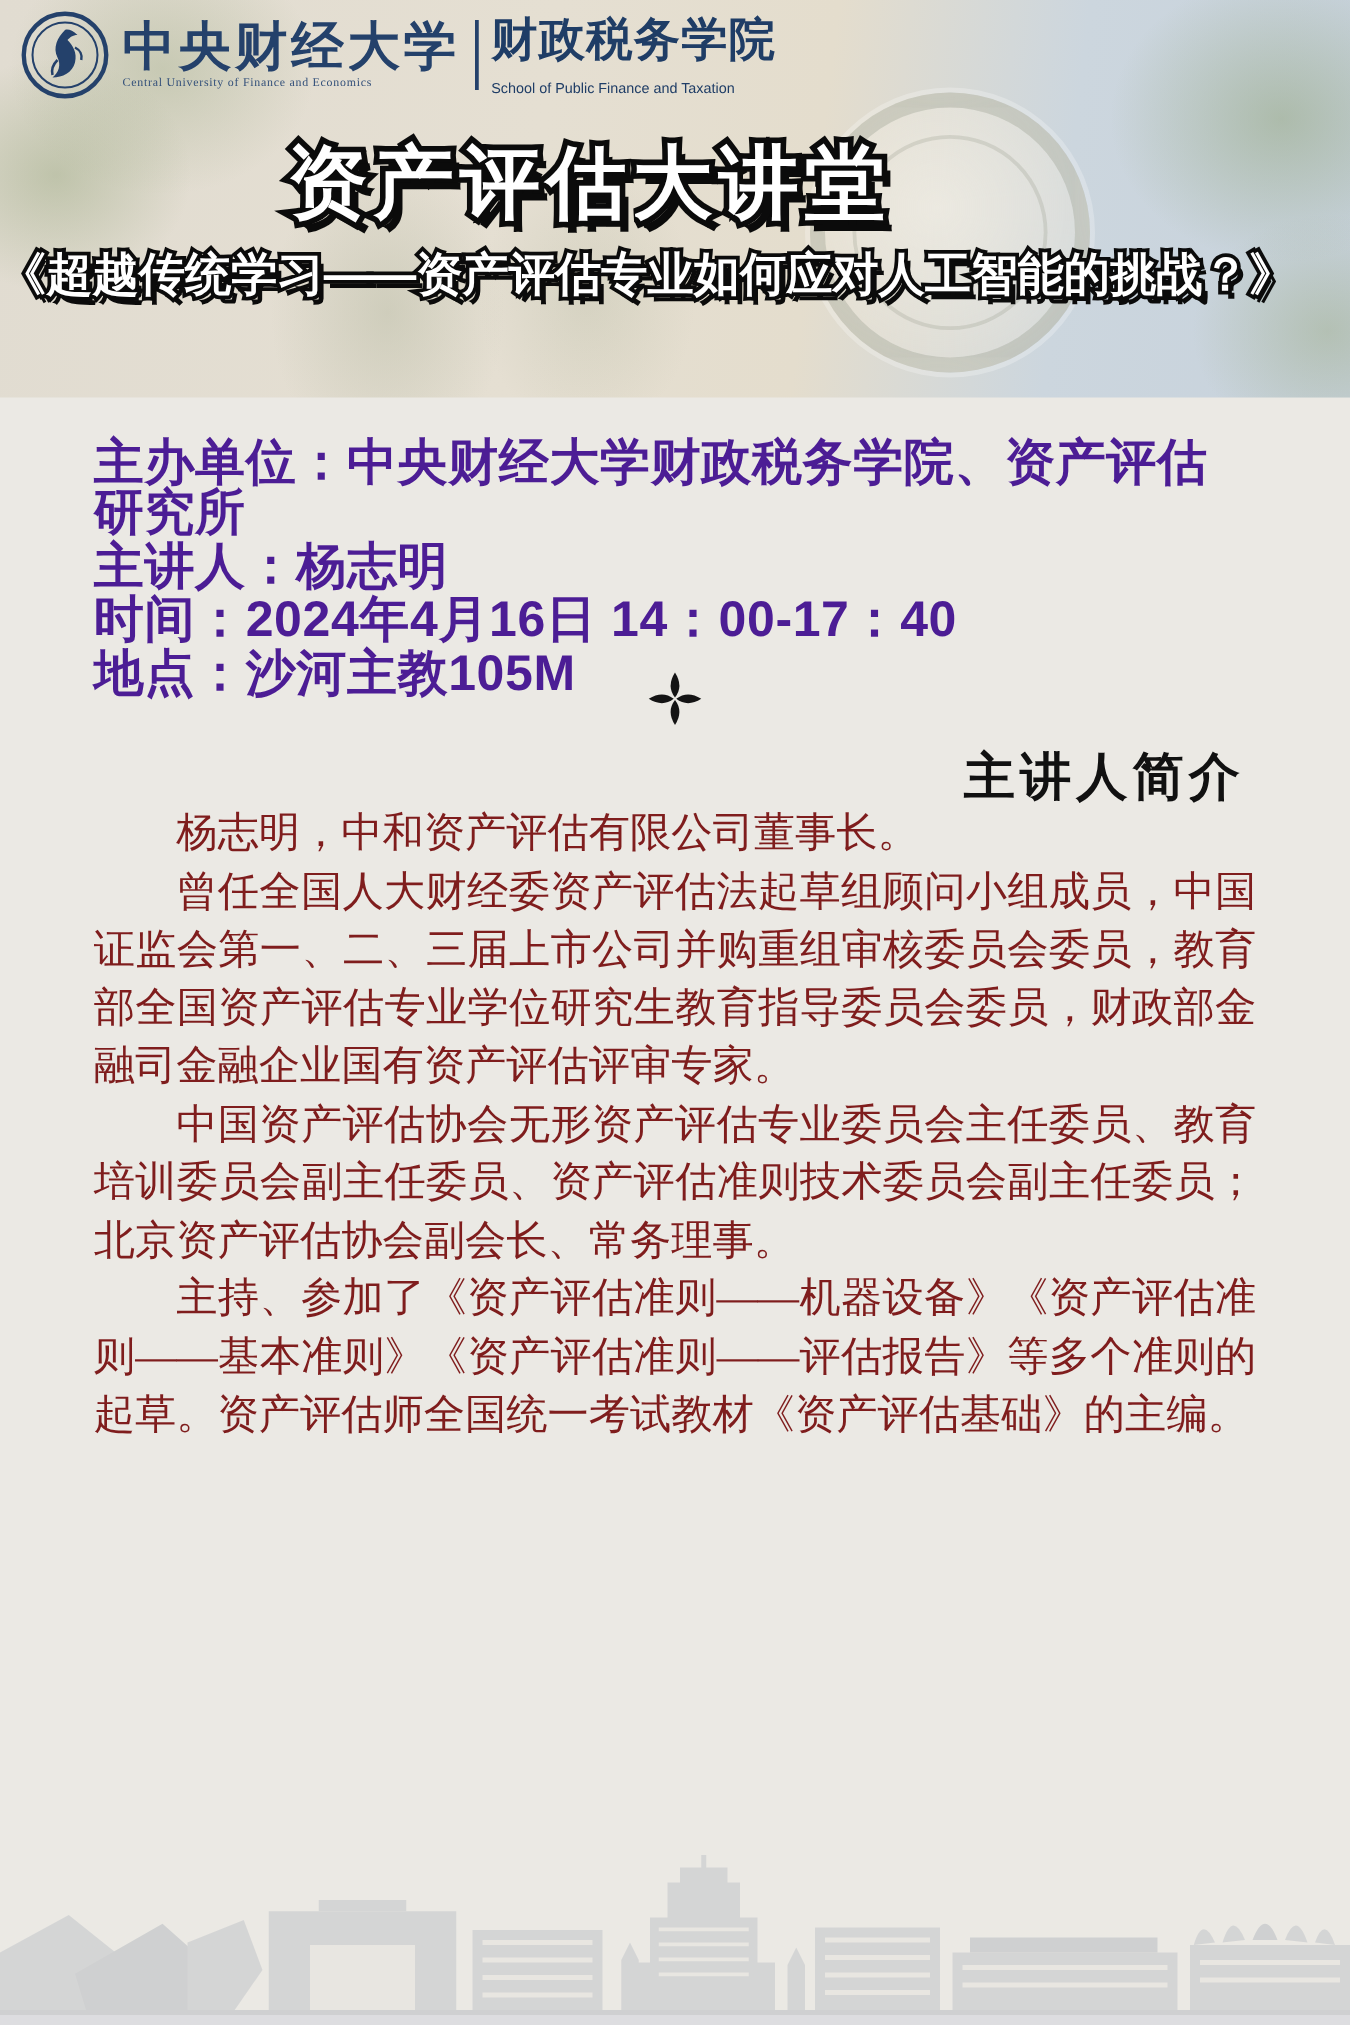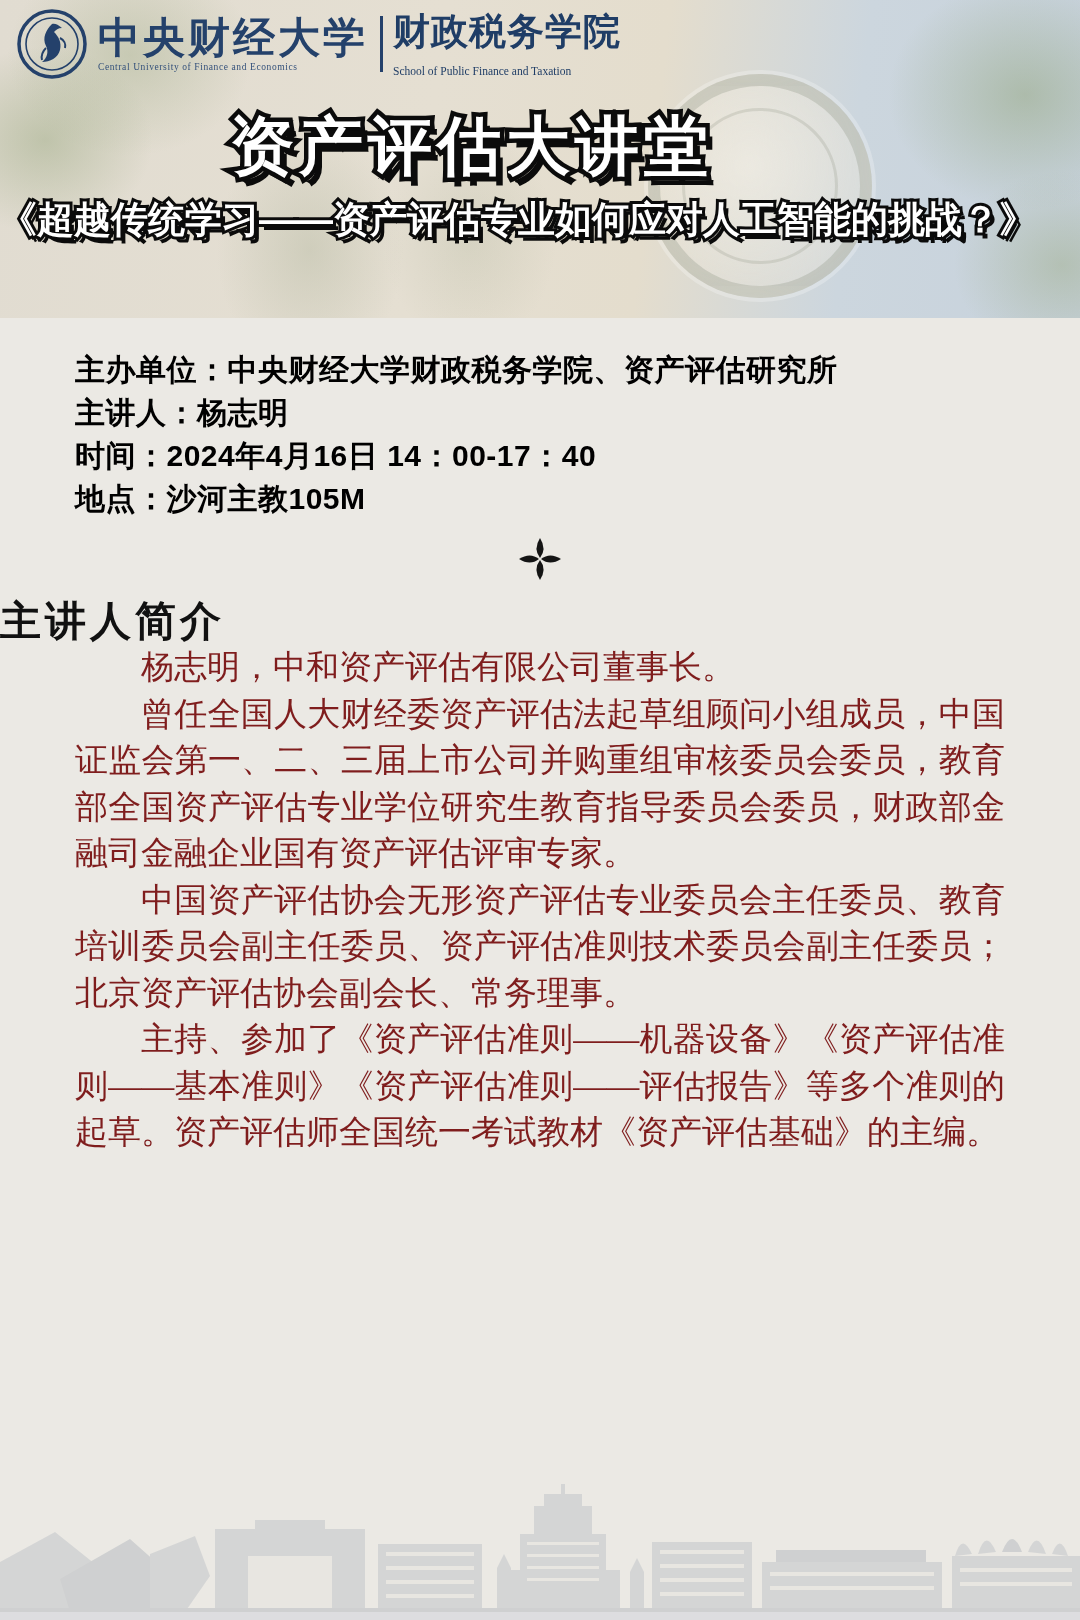--- a/index.html
+++ b/index.html
@@ -52,21 +52,21 @@
   }
   .brand-divider {
     width:3px; height:56px; background:#24416b; margin:0 10px 0 12px; flex:0 0 auto;
   }
   .school-block { text-align:left; }
   .school-block .cn {
     font-size:37px; line-height:40px; font-weight:700; color:#1f3d66;
     letter-spacing:1px; white-space:nowrap;
   }
   .school-block .en {
-    font-family:Liberation Serif, serif; font-size:11.5px; color:#1f3d66;
+    font-family:Liberation Sans, sans-serif; font-size:11.5px; color:#1f3d66;
     margin-top:13px; white-space:nowrap;
   }
 
   
   .main-title {
     position:absolute; top:106px; left:0; width:943px; text-align:center; z-index:4;
     font-size:64px; line-height:80px; font-weight:900; letter-spacing:5px;
     color:#ffffff;
     -webkit-text-stroke:9px #0b0b0b; paint-order:stroke fill;
     text-shadow:7px 9px 0 #0b0b0b;
@@ -77,29 +77,29 @@
     font-size:37px; line-height:48px; font-weight:900; letter-spacing:0px;
     color:#ffffff;
     -webkit-text-stroke:6px #0b0b0b; paint-order:stroke fill;
     text-shadow:5px 6px 0 #0b0b0b;
     white-space:nowrap;
   }
 
   
   .info-block { position:absolute; top:350px; left:75px; width:930px; }
   .info-line {
-    font-size:30px; line-height:40px; font-weight:700; color:#000000;
+    font-size:40px; line-height:40px; font-weight:700; color:#4c1d95;
     margin-bottom:3px; letter-spacing:.5px;
   }
   .info-line .lbl, .info-line .val { font-weight:700; }
 
   
   .ornament { position:absolute; top:537px; left:0; width:1080px; text-align:center; }
   .section-heading {
-    position:absolute; top:594px; left:0; width:996px; text-align:left;
+    position:absolute; top:594px; left:0; width:996px; text-align:right;
     font-family:Liberation Serif, serif; font-weight:700;
     font-size:41px; letter-spacing:4px; color:#111;
   }
 
   
   .bio {
     position:absolute; top:644px; left:75px; width:930px;
     font-family:"Liberation Serif", serif;
     font-size:33px; line-height:46.5px; color:#7f1d1d;
     text-align:justify;

